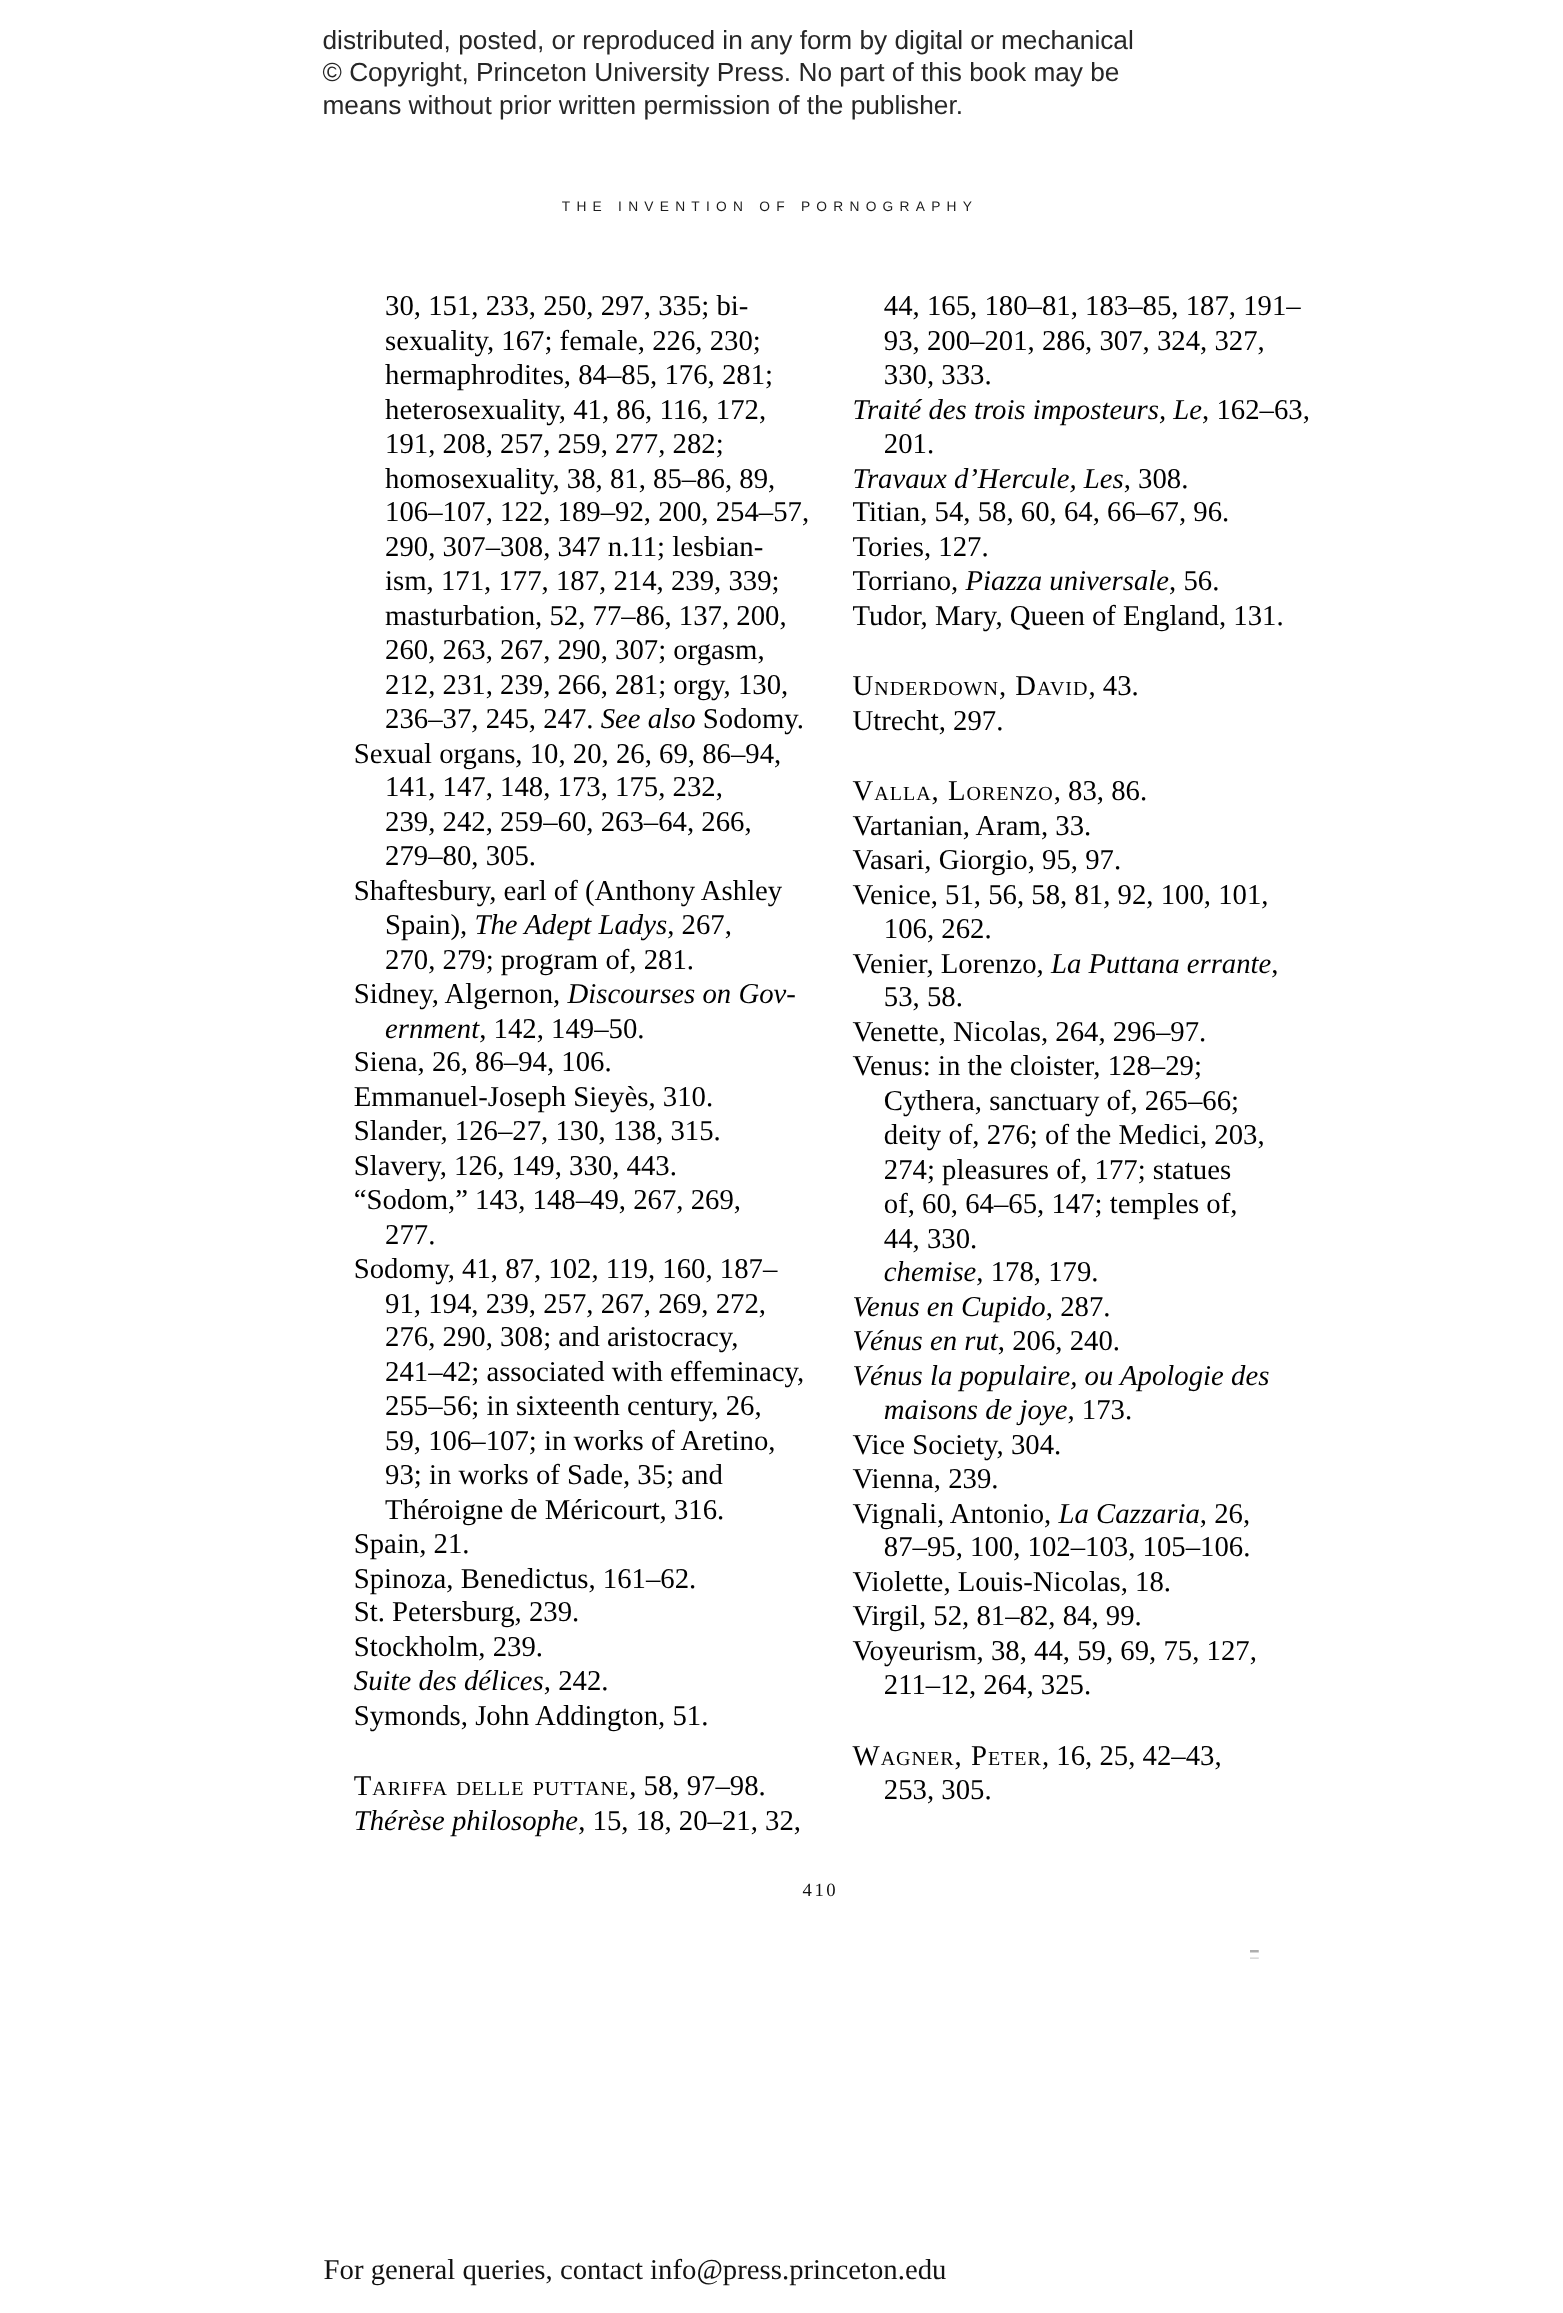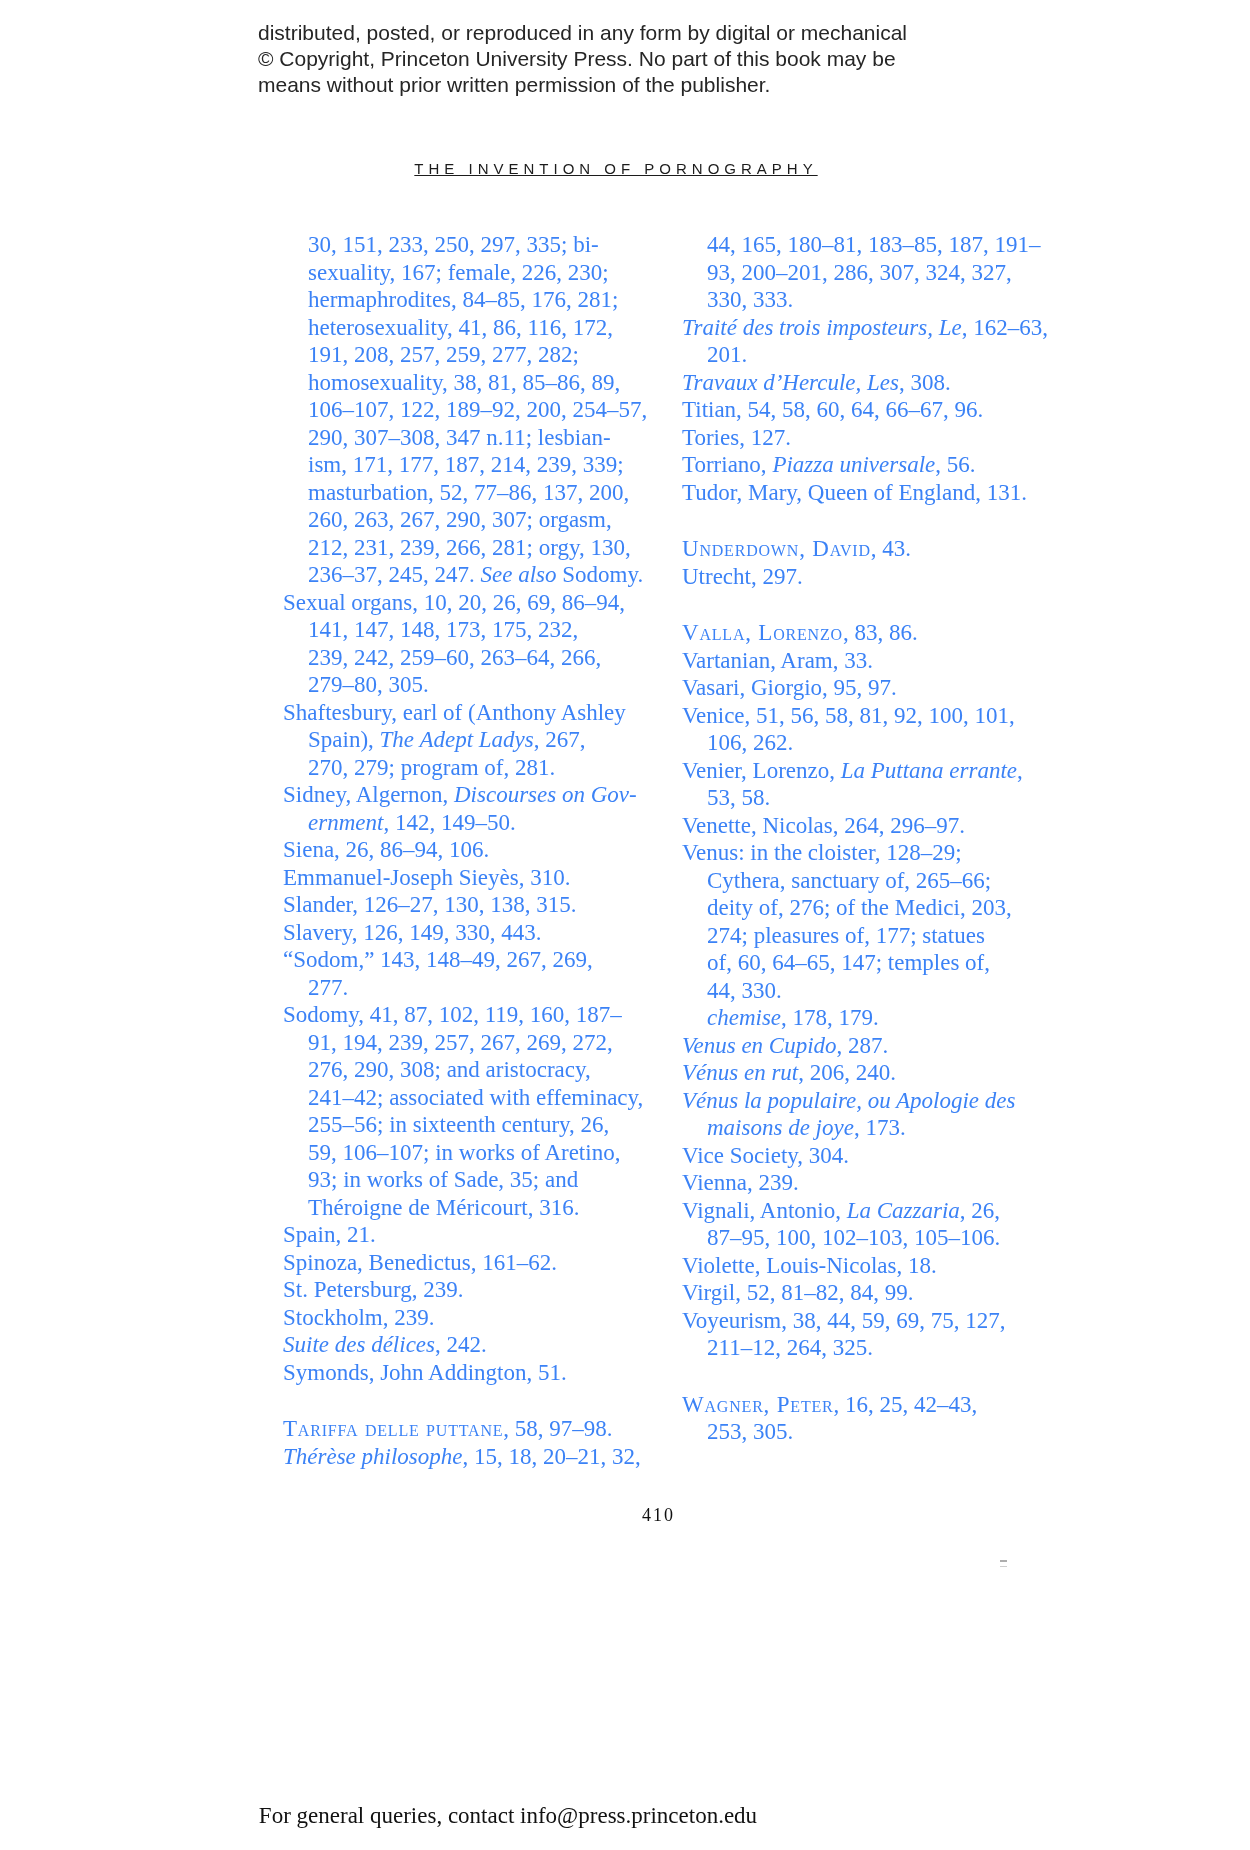--- a/index.html
+++ b/index.html
@@ -13,36 +13,36 @@
   }
   .copyright {
     position:absolute; left:258px; top:20px;
     font-family:"Liberation Sans", sans-serif;
     font-size:21px; line-height:26px; color:#262626;
   }
   .running-header {
     position:absolute; left:0; top:160px; width:1232px;
     text-align:center;
     font-family:"Liberation Sans", sans-serif;
-    font-size:15px; letter-spacing:5px; color:#1c1c1c;text-decoration:underline;
+    font-size:11px; letter-spacing:5px; color:#1c1c1c;
   }
   .col {
     position:absolute; top:231px;
     font-size:23px; line-height:27.5px;
-    white-space:nowrap; color:#3b82f6;
+    white-space:nowrap; color:#000000;
   }
   .col-left  { left:283px; }
   .col-right { left:682px; }
   .line.indent { margin-left:25px; }
   .line.gap    { margin-top:29px; }
   .it { font-style:italic; }
   .sc { font-variant:small-caps; letter-spacing:0.8px; }
   .page-number {
     position:absolute; left:642px; top:1505px;
-    font-size:18px; letter-spacing:2px; color:#101010;
+    font-size:15px; letter-spacing:2px; color:#101010;
   }
   .scan-artifact {
     position:absolute; left:1000px; top:1560px;
     width:7px; height:4px;
     border-top:2px solid #9a9a9a;
     border-bottom:1px solid #c2c2c2;
     opacity:.8;
   }
   .footer {
     position:absolute; left:0; top:1803px; width:1016px;

